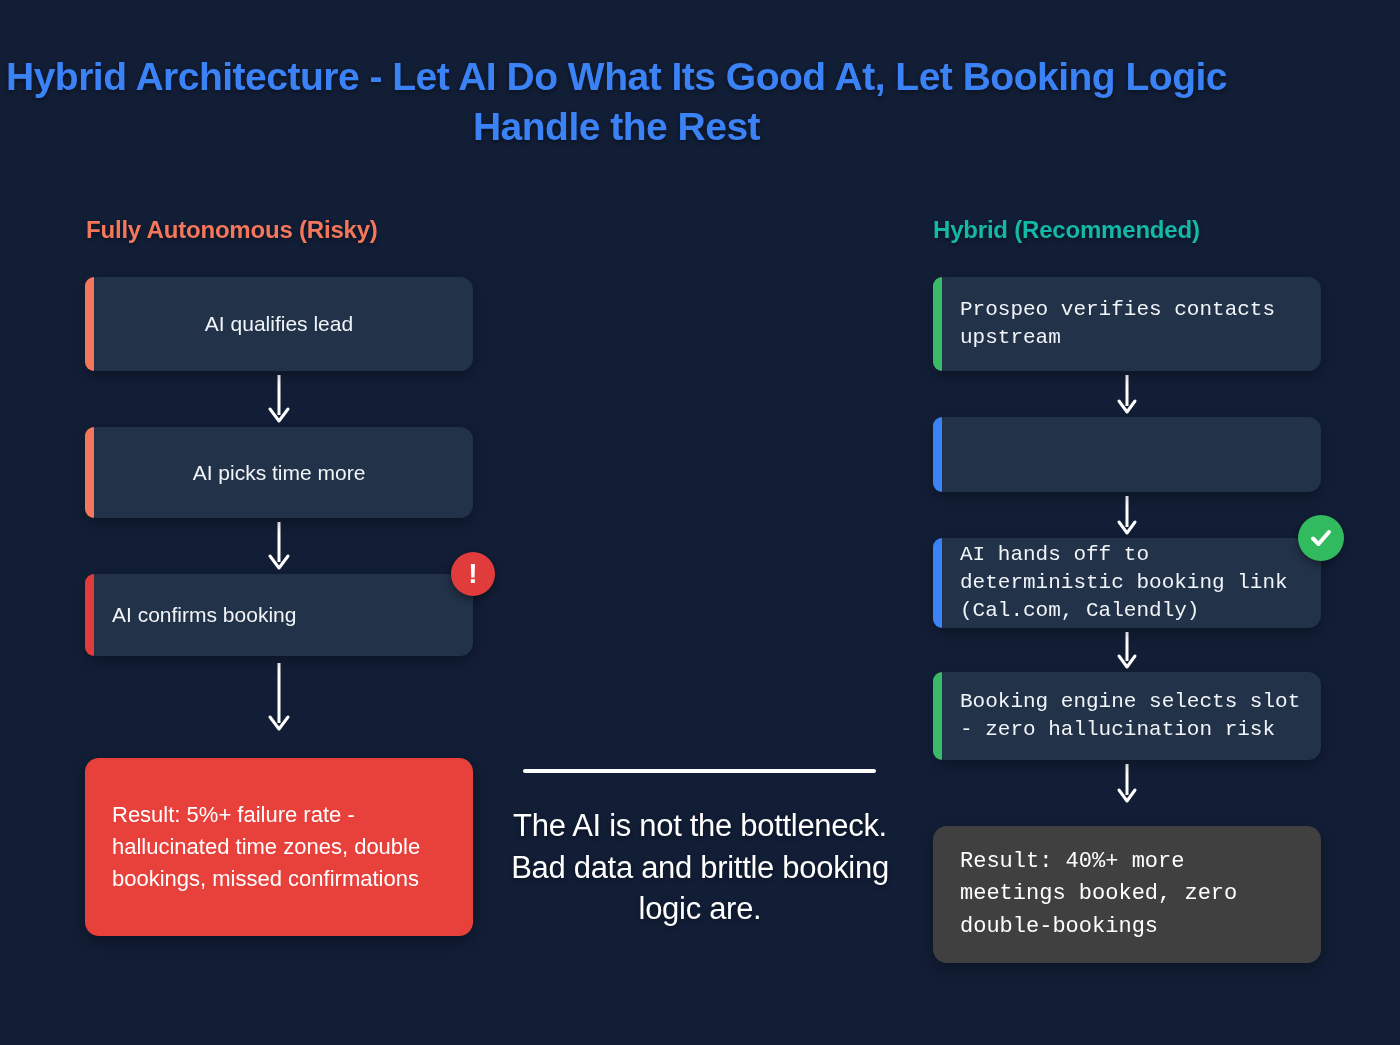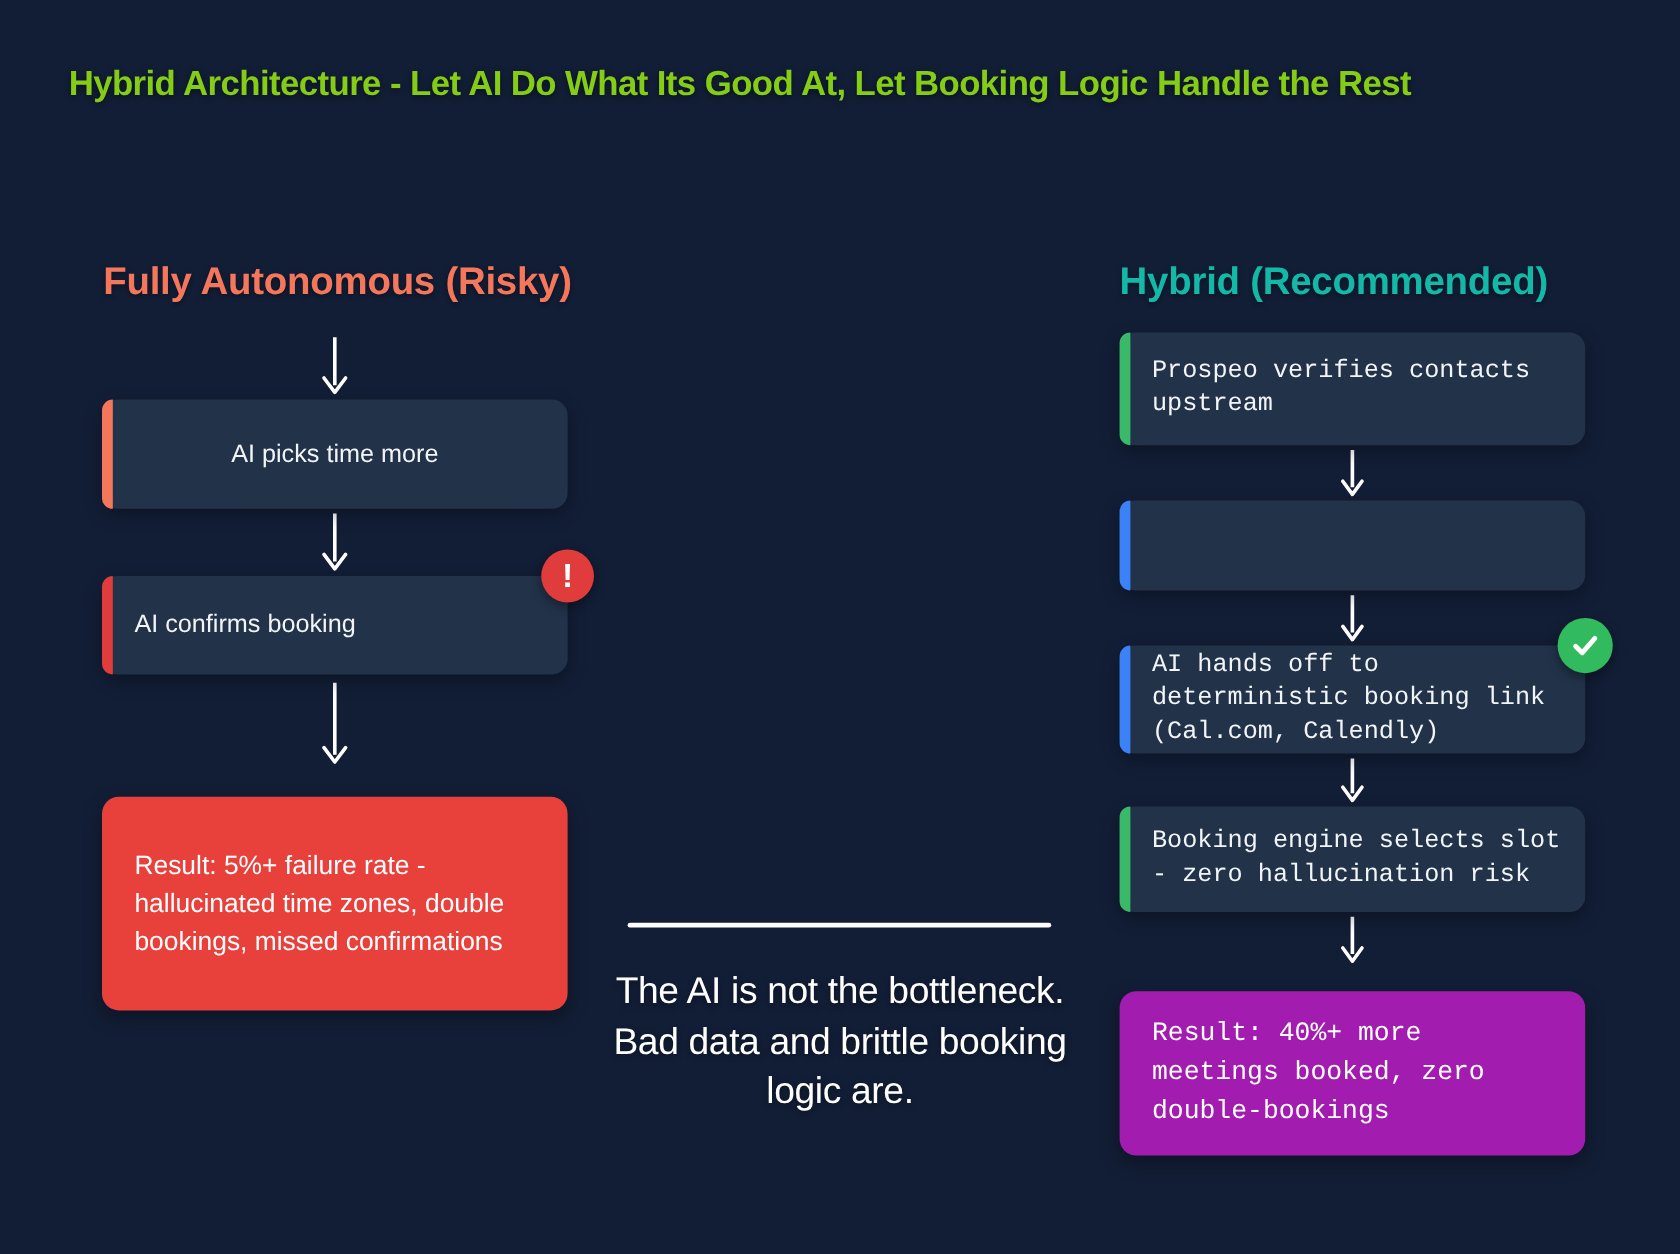--- a/index.html
+++ b/index.html
@@ -15,32 +15,32 @@
     position: relative;
   }
 
   
   .title {
     position: absolute;
     left: 0;
     top: 52px;
     width: 1233px;
     text-align: center;
-    color: #84cc16;
-    font-size: 29px;
+    color: #3b82f6;
+    font-size: 39px;
     font-weight: bold;
     line-height: 1.28;
     letter-spacing: -0.5px;
     text-shadow: 0 2px 5px rgba(0,0,0,0.45);
   }
 
   
   .col-head {
     position: absolute;
-    font-size: 32px;
+    font-size: 24px;
     font-weight: bold;
     letter-spacing: -0.2px;
     text-shadow: 0 2px 4px rgba(0,0,0,0.4);
   }
   .col-head.left  { left: 86px;  top: 216px; color: #f4775c; }
   .col-head.right { left: 933px; top: 216px; color: #14b8a6; }
 
   
   .column {
     position: absolute;
@@ -150,20 +150,24 @@
 </style>
 </head>
 <body>
 
 <div class="title">Hybrid Architecture - Let AI Do What Its Good At, Let Booking Logic Handle the Rest</div>
 
 <div class="col-head left">Fully Autonomous (Risky)</div>
 
 <div class="column left">
 
+  <div class="step center-text" style="height:94px;">
+    <span class="accent" style="background:#f4775c;"></span>
+    <span>AI qualifies lead</span>
+  </div>
 
   <div class="arrow">
     <svg width="26" height="52" viewBox="0 0 26 52" aria-hidden="true">
       <line x1="13" y1="2" x2="13" y2="42" stroke="#ffffff" stroke-width="3"></line>
       <polyline points="4,36 13,48 22,36" fill="none" stroke="#ffffff" stroke-width="3" stroke-linecap="round" stroke-linejoin="round"></polyline>
     </svg>
   </div>
 
   <div class="step center-text" style="height:91px;">
     <span class="accent" style="background:#f4775c;"></span>
@@ -249,16 +253,16 @@
     <span>Booking engine selects slot - zero hallucination risk</span>
   </div>
 
   <div class="arrow" style="height:46px;">
     <svg width="24" height="42" viewBox="0 0 24 42" aria-hidden="true">
       <line x1="12" y1="2" x2="12" y2="33" stroke="#ffffff" stroke-width="3"></line>
       <polyline points="4,28 12,39 20,28" fill="none" stroke="#ffffff" stroke-width="3" stroke-linecap="round" stroke-linejoin="round"></polyline>
     </svg>
   </div>
 
-  <div class="result" style="background:#a21caf; height:137px;">
+  <div class="result" style="background:#404040; height:137px;">
     <span>Result: 40%+ more meetings booked, zero double-bookings</span>
   </div>
 </div>
 
 </body></html>

